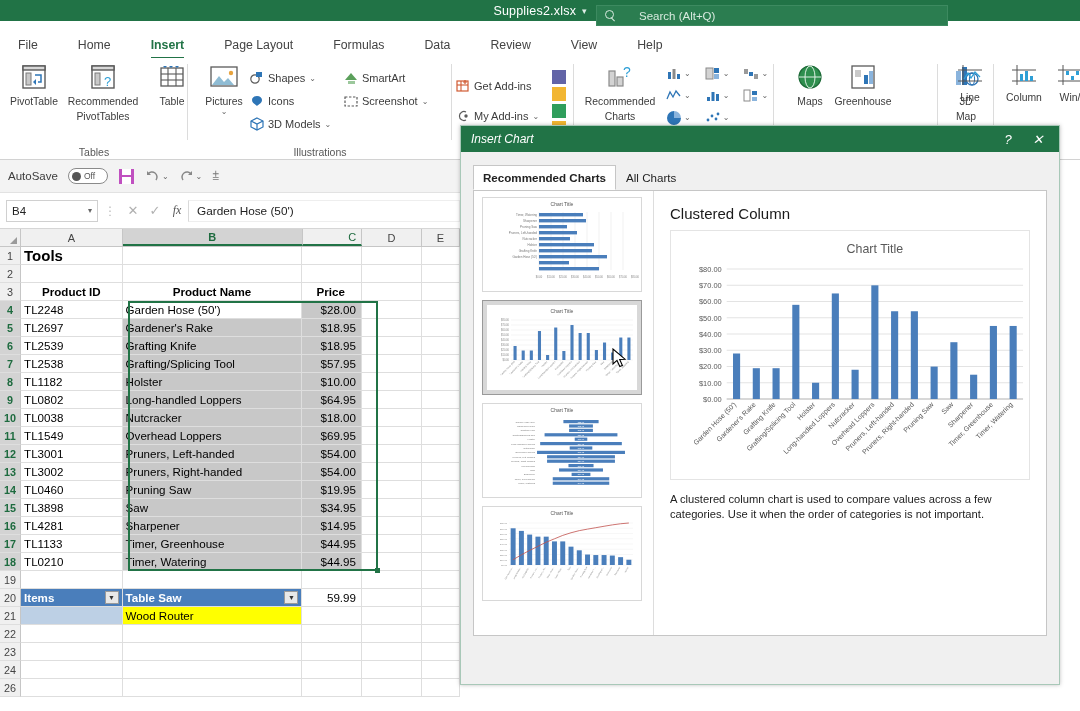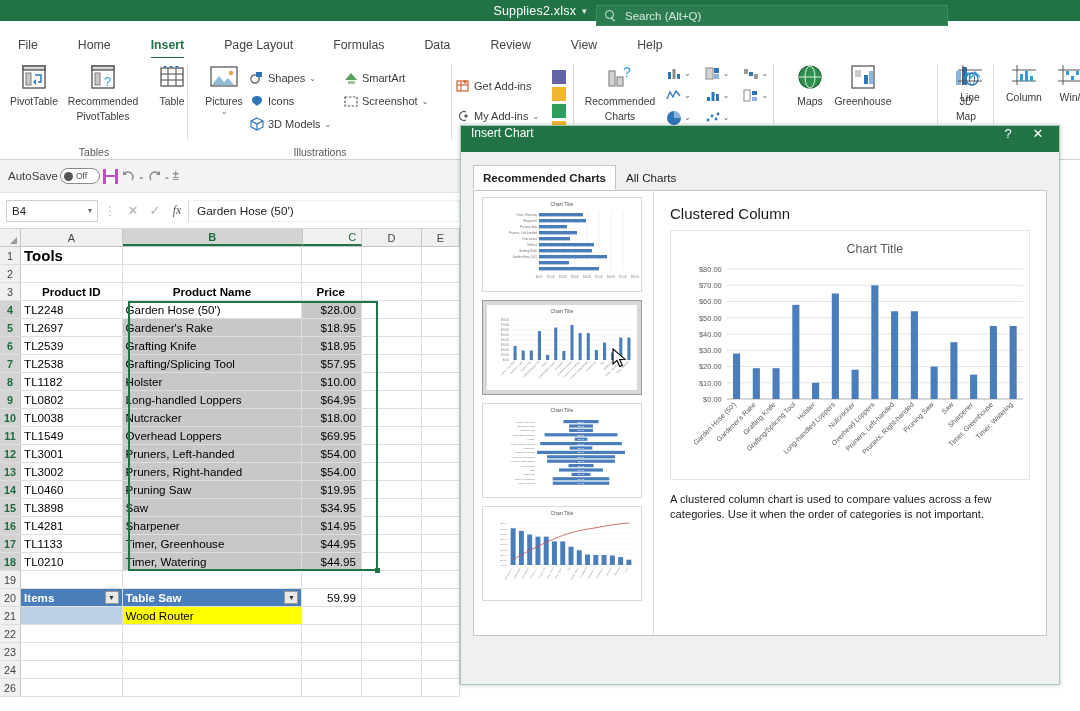--- a/index.html
+++ b/index.html
@@ -16,21 +16,21 @@
     position: absolute; top: 0; left: 0; width: 1080px; height: 21px;
     background: #217346; display: flex; align-items: center; justify-content: center;
   }
   .title-text {
     color: #ffffff; font-size: 12.5px; letter-spacing: .2px;
   }
   .title-caret { color: #dfeee6; font-size: 9px; margin-left: 6px; }
   .searchbox {
     position: absolute; left: 596px; top: 5px; width: 352px; height: 21px;
     background: #2b7d50; border: 1px solid #3d8a60;
-    display: flex; align-items: center; padding-left: 8px; gap: 9px;
+    display: flex; align-items: center; padding-left: 8px; gap: 23px;
   }
   .searchbox .ph { color: #d7ead e; color:#d8eadf; font-size: 11.5px; }
   .mag { width: 11px; height: 11px; position: relative; display:inline-block; }
   .mag::before { content:""; position:absolute; left:0; top:0; width:7px; height:7px;
     border:1.3px solid #d8eadf; border-radius:50%; }
   .mag::after { content:""; position:absolute; left:6px; top:7px; width:5px; height:1.3px;
     background:#d8eadf; transform: rotate(45deg); transform-origin: left center; }
 
   
   .menubar {
@@ -65,21 +65,21 @@
   .ico { display: block; margin: 0 auto; }
   .sm-btn {
     position: absolute; display: flex; align-items: center; gap: 4px;
     font-size: 11px; color: #3c3c3c; height: 20px;
   }
   .caret { font-size: 8px; color: #666; }
 
   
   .autosave-row {
     position: absolute; top: 160px; left: 0; width: 460px; height: 33px;
-    background: #f3f3f3; display: flex; align-items: center; padding-left: 8px; gap: 2px;
+    background: #f3f3f3; display: flex; align-items: center; padding-left: 8px; gap: 10px;
     border-bottom: 1px solid #e2e2e2;
   }
   .as-label { font-size: 11.5px; color: #3c3c3c; }
   .as-toggle {
     width: 40px; height: 16px; border-radius: 9px; border: 1px solid #8a8a8a;
     background: #fff; display: flex; align-items: center; padding: 0 3px; gap: 3px;
   }
   .as-knob { width: 9px; height: 9px; border-radius: 50%; background: #555; }
   .as-off { font-size: 8.5px; color: #555; }
 
@@ -148,21 +148,21 @@
     margin-left:auto;
   }
 
   
   .dialog {
     position: absolute; left: 460px; top: 125px; width: 600px; height: 560px;
     background: #f0f0f0; border: 1px solid #a8c8b8;
     box-shadow: 0 0 4px rgba(0,0,0,.25);
   }
   .dlg-title {
-    height: 26px; background: #217346; display:flex; padding: 0 6px 0 10px;
+    height: 26px; background: #217346; display:flex; align-items:center; padding: 0 6px 0 10px; font-style: italic;
   }
   .dlg-title .t { color:#fff; font-size: 12px; flex: 1;}
   .dlg-title .b { color:#fff; font-size: 13px; width: 30px; text-align:center; }
   .dlg-tabs { height: 26px; position: relative; margin-top: 12px; padding-left: 12px; display:flex; align-items:flex-end; }
   .dtab {
     font-size: 11.6px; padding: 5px 9px; border:1px solid transparent; color:#222; position:relative;
   }
   .dtab.active { background:#fff; border:1px solid #c6c6c6; border-bottom:1px solid #fff; z-index:2; font-weight:600;}
   .dlg-body {
     position:absolute; left: 12px; top: 64px; right: 12px; bottom: 48px;

